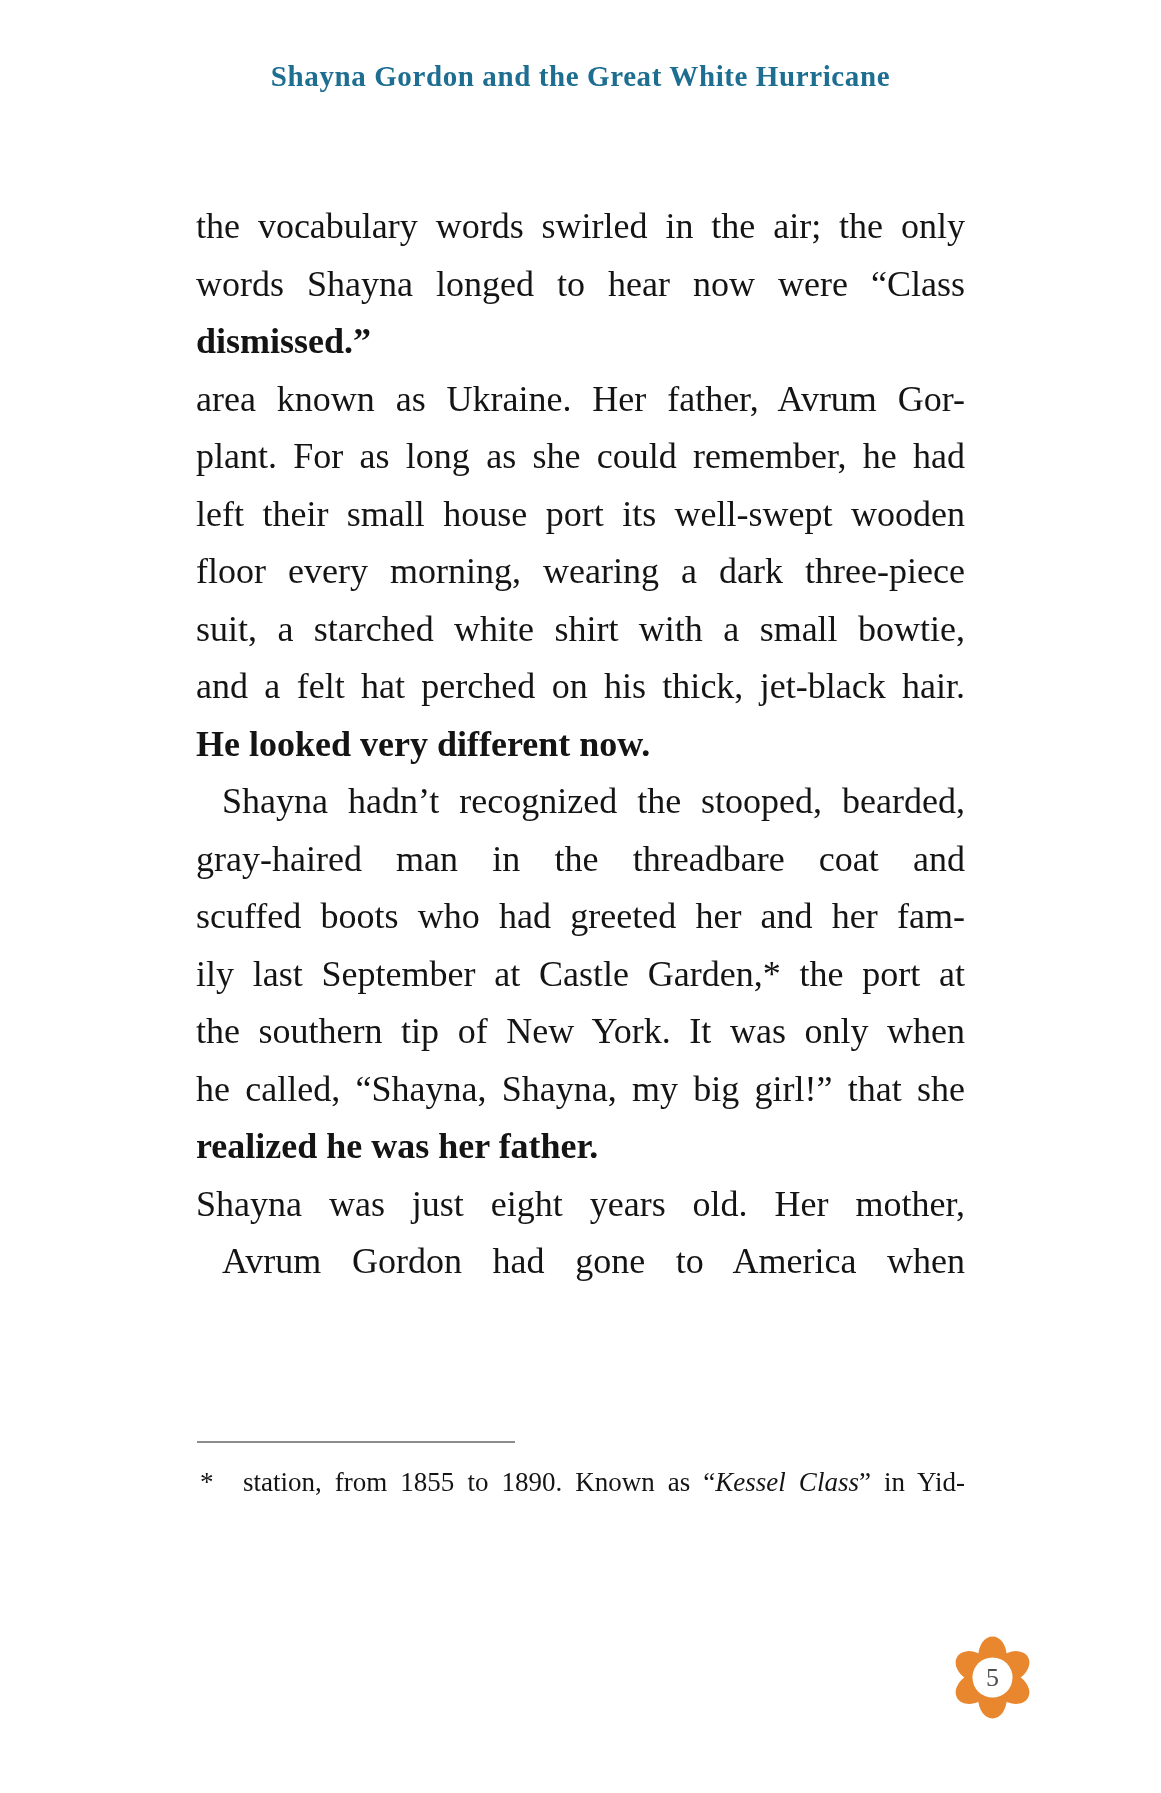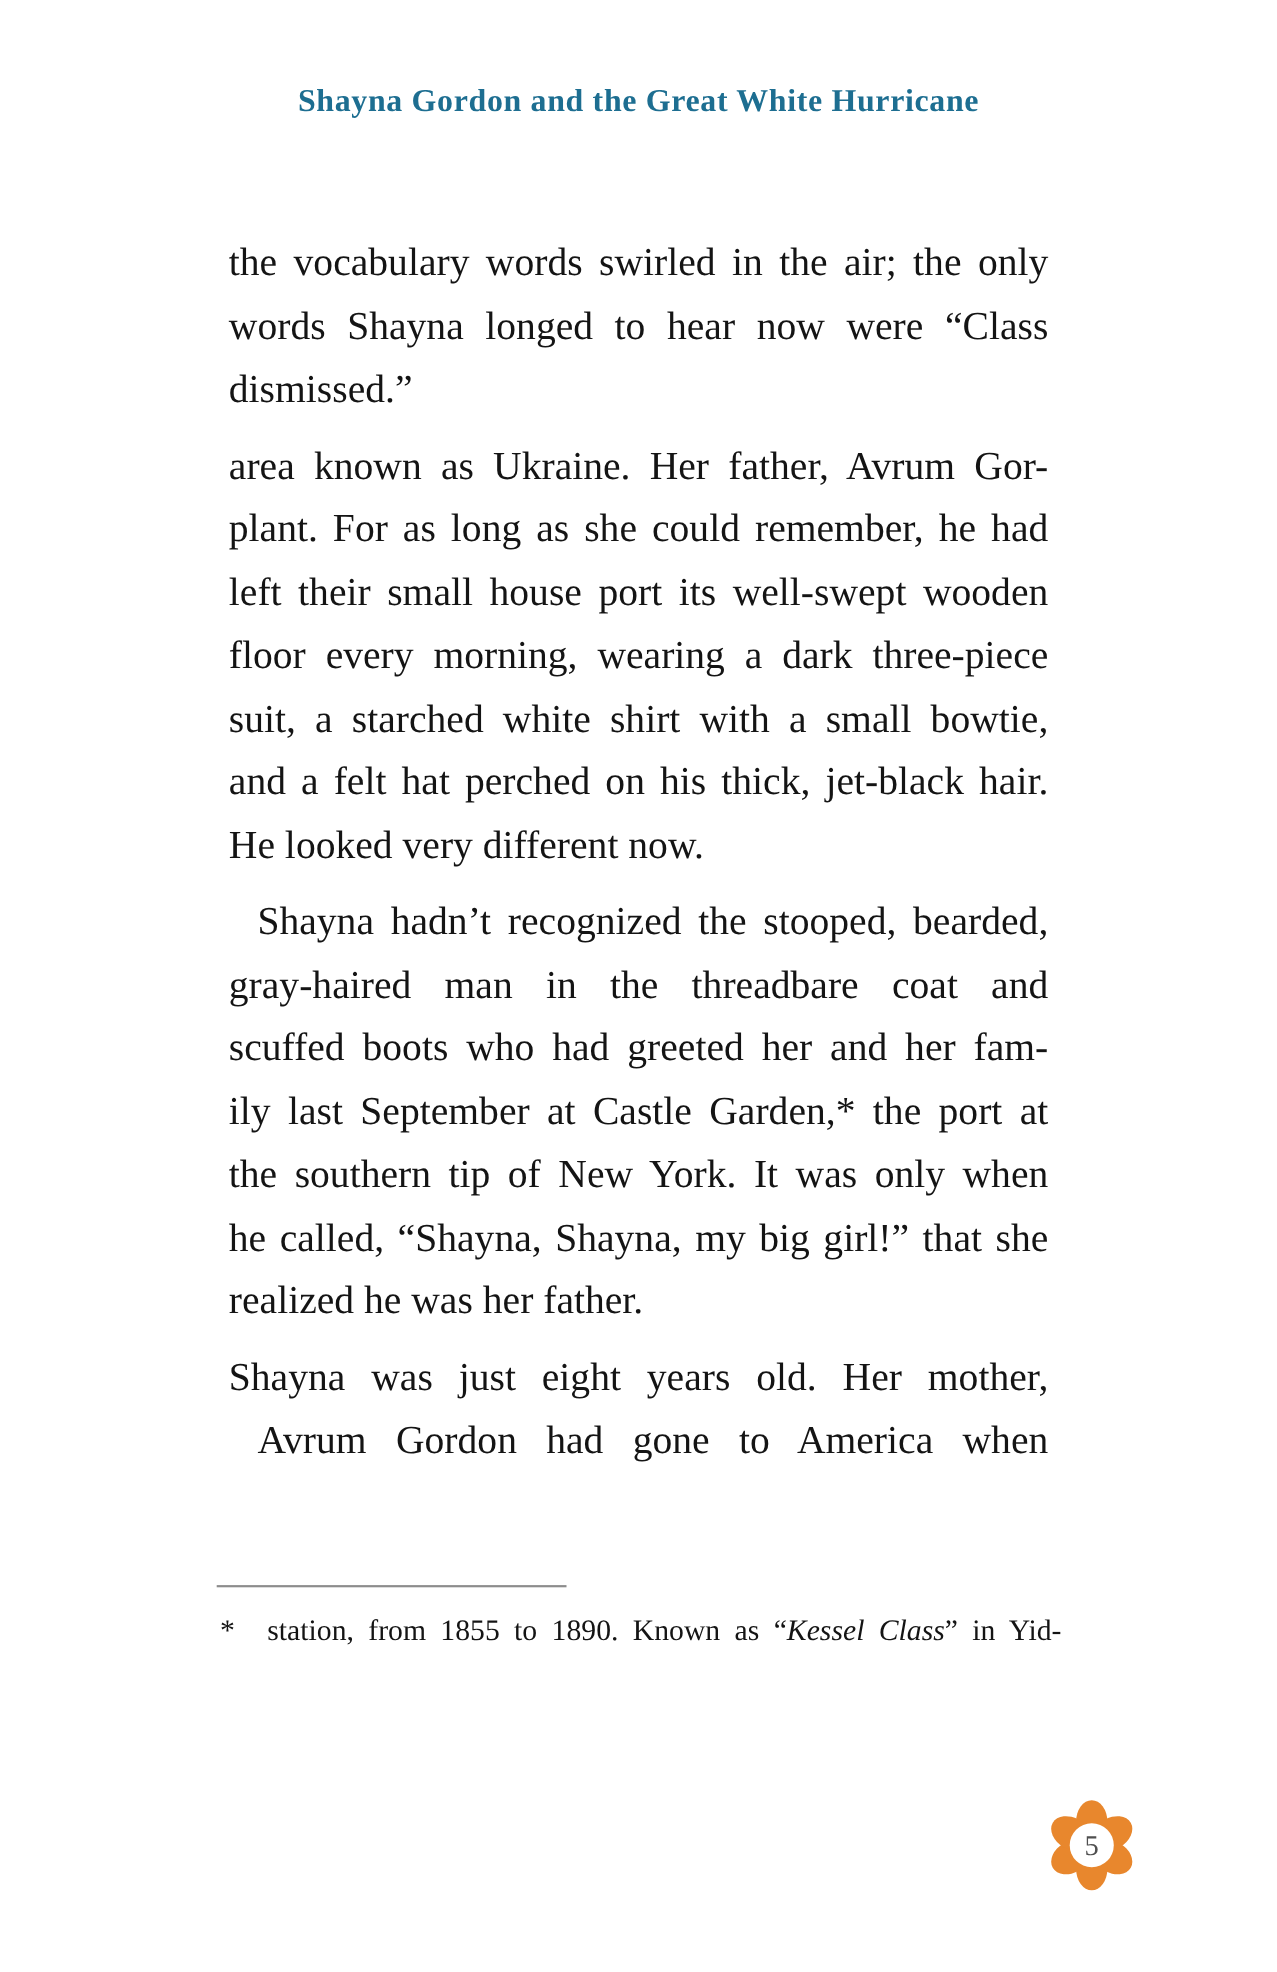--- a/index.html
+++ b/index.html
@@ -1,28 +1,28 @@
 <!DOCTYPE html>
 <html><head>
 <meta charset="utf-8">
 <style>
   html,body{margin:0;padding:0;background:#ffffff;}
   .page{
     position:relative;width:1161px;height:1793px;background:#ffffff;overflow:hidden;
     font-family:"Liberation Serif", serif;color:#141414;
   }
   .running-header{
-    position:absolute;top:76px;left:0;width:100%;text-align:center;
+    position:absolute;top:60px;left:0;width:100%;text-align:center;
     font-size:29px;font-weight:700;letter-spacing:0.6px;color:#1d6e91;
   }
   .body-text{position:absolute;left:196px;top:198px;width:769px;font-size:36px;}
-  .body-text .para{margin:12px;}
+  .body-text .para{margin:0;}
   .line{line-height:57.5px;text-align:justify;text-align-last:justify;}
   .line.indent{text-indent:26px;}
-  .line.final{text-align-last:left;}
+  .line.final{text-align-last:left;font-weight:bold;}
   .footnote-rule{position:absolute;left:197px;top:1441px;width:318px;height:2px;background:#8c8c8c;}
   .footnote{position:absolute;left:200px;top:1462px;width:765px;display:flex;font-size:27px;}
   .footnote-marker{flex:0 0 43px;line-height:41px;}
   .footnote-lines{width:722px;}
   .fline{line-height:41px;text-align:justify;text-align-last:justify;}
   .fline.final{text-align-last:left;}
   .it{font-style:italic;}
   .flower{position:absolute;left:948px;top:1633px;width:89px;height:89px;}
   .flower svg{position:absolute;left:0;top:0;width:100%;height:100%;}
   .page-number{

